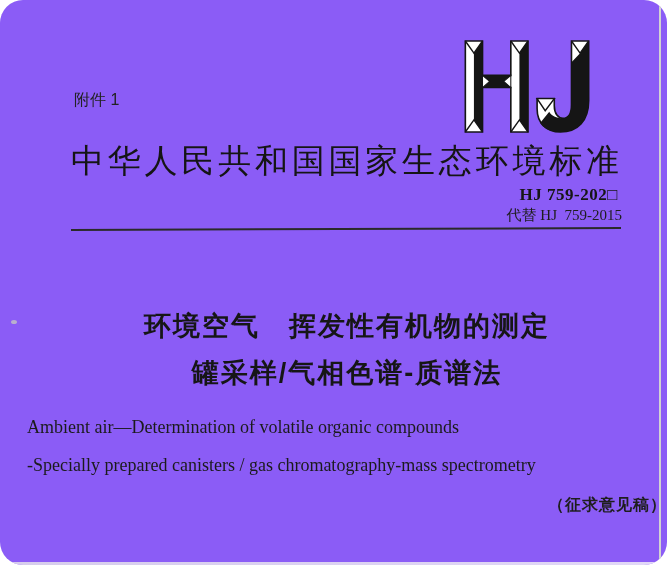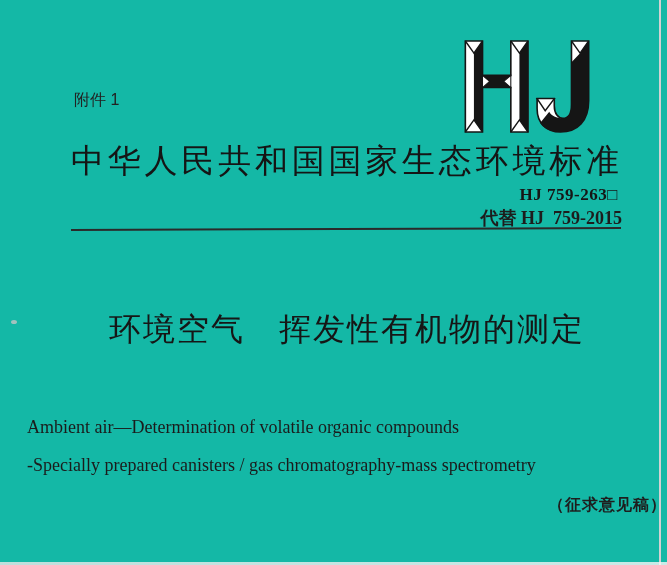--- a/index.html
+++ b/index.html
@@ -1,23 +1,24 @@
 <!DOCTYPE html>
 <html><head>
 <meta charset="utf-8">
 <style>
   html, body { margin: 0; padding: 0; background: #ffffff; }
   .page {
     position: relative;
     width: 667px;
     height: 565px;
-    background: #14b8a6;
+    background: #8b5cf6;
     overflow: hidden;
     color: #1b1b1b;
     font-family: "Liberation Serif", serif;
+    border-radius: 23px;
   }
 
   .attachment-label {
     position: absolute;
     left: 74px;
     top: 90px;
     font-family: "Liberation Sans", sans-serif;
     font-size: 16px;
     color: #222;
     white-space: pre;
@@ -57,44 +58,43 @@
     letter-spacing: 0.5px;
     color: #161616;
     white-space: pre;
   }
 
   .std-replaces {
     position: absolute;
     right: 45px;
     top: 206px;
     font-family: "Liberation Serif", serif;
-    font-size: 18px;
+    font-size: 15px;
     color: #1d1d1d;
     white-space: pre;
-    font-weight: bold;
   }
 
   .header-rule {
     position: absolute;
     left: 71px;
     top: 228px;
     width: 550px;
     height: 2px;
     background: #2a2a2a;
     transform: rotate(-0.2deg);
   }
 
   .title-cn-1, .title-cn-2 {
     position: absolute;
     left: 27px;
     width: 640px;
     text-align: center;
     font-family: "Liberation Sans", sans-serif;
-    font-weight: 400;
-    font-size: 32px;
+    font-weight: 700;
+    font-size: 27px;
     letter-spacing: 2px;
     color: #161616;
     white-space: pre;
   }
   .title-cn-1 { top: 308px; }
   .title-cn-2 { top: 355px; }
 
   .title-en-1, .title-en-2 {
     position: absolute;
     left: 27px;
@@ -178,28 +178,29 @@
       <path d="M114.5,13 L123,1 V60 C123,80 112,91 95,91 C86,91 79,88 75,82 L84,71 C86,75 91,77.5 97.5,77.5 C102.5,77.5 106,73 106,64 V22 Z" fill="#151515"></path>
 
       <path d="M106,1 L114.5,13 L123,1" fill="none" stroke="#151515" stroke-width="1.4"></path>
 
       <polygon points="72,58 89,58 80,70" fill="#ffffff" stroke="#151515" stroke-width="1.4"></polygon>
     </svg>
   </div>
 
   <div class="main-heading">中华人民共和国国家生态环境标准</div>
 
-  <div class="std-number">HJ 759-263□</div>
+  <div class="std-number">HJ 759-202□</div>
 
   <div class="std-replaces">代替 HJ  759-2015</div>
 
   <div class="header-rule"></div>
 
   <div class="title-cn-1">环境空气　挥发性有机物的测定</div>
 
+  <div class="title-cn-2">罐采样/气相色谱-质谱法</div>
 
   <div class="title-en-1">Ambient air—Determination of volatile organic compounds</div>
 
   <div class="title-en-2">-Specially prepared canisters / gas chromatography-mass spectrometry</div>
 
   <div class="draft-note">（征求意见稿）</div>
 
   <div class="scan-speck"></div>
   <div class="scan-edge-right"></div>
   <div class="scan-edge-bottom"></div>

